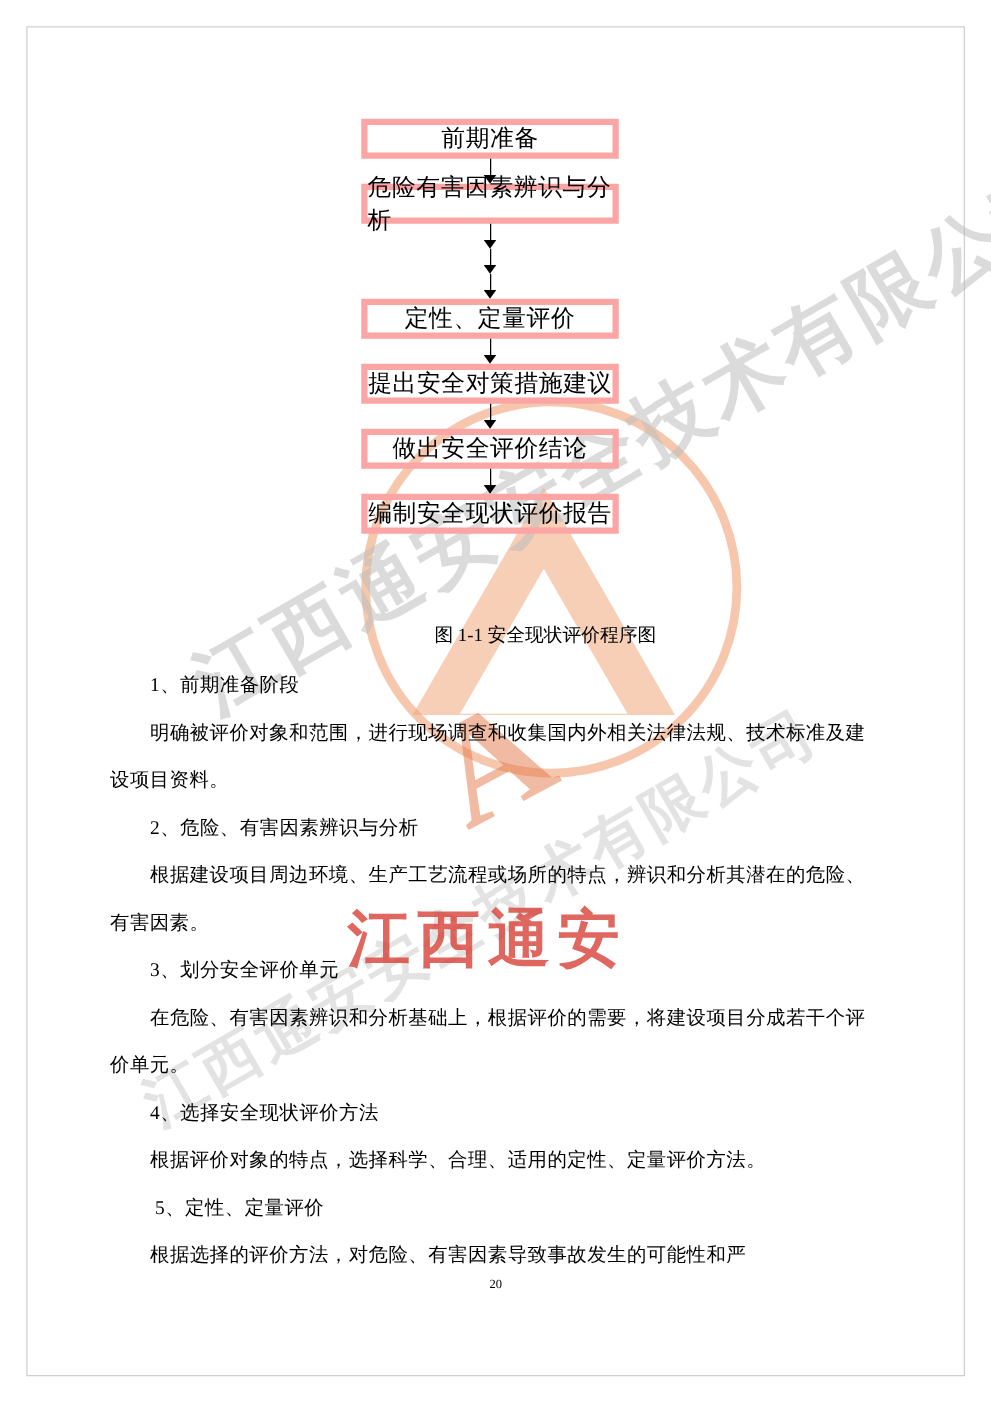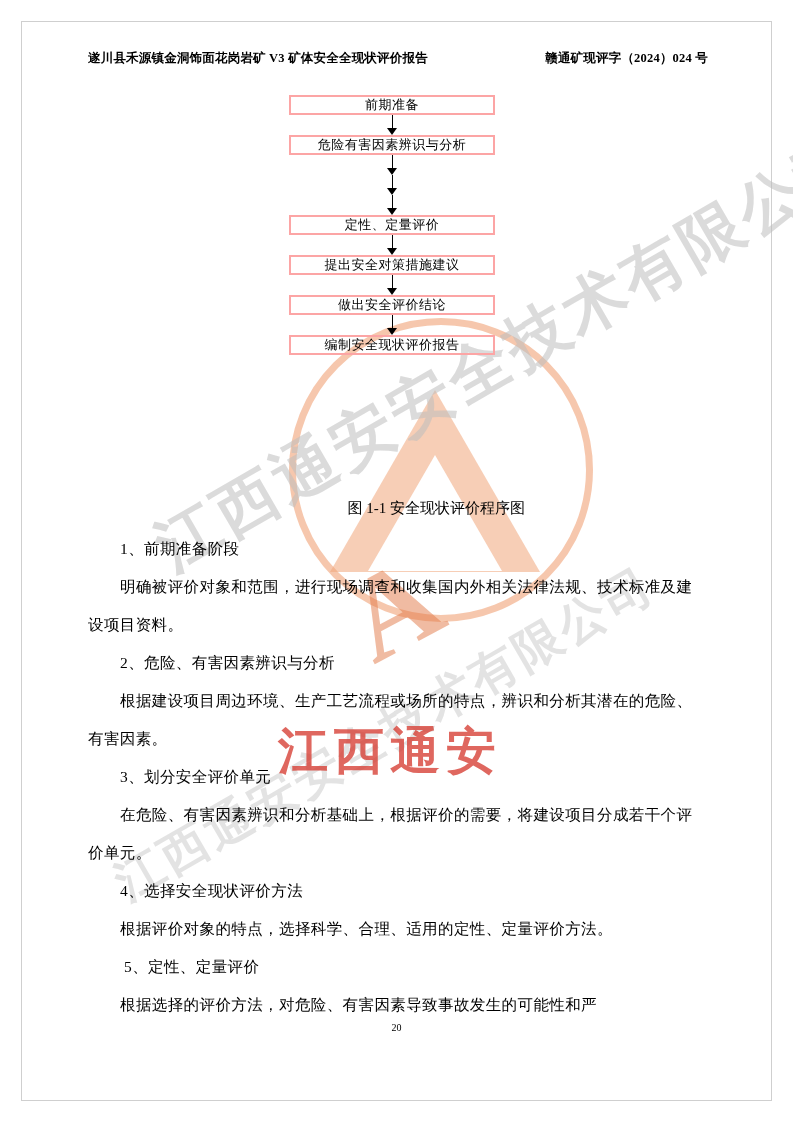--- a/index.html
+++ b/index.html
@@ -139,27 +139,27 @@
   .flow {
     position: absolute;
     left: 289px;
     top: 95px;
     width: 206px;
     z-index: 10;
   }
   .flow-box {
     position: relative;
     width: 206px;
-    height: 20px;
-    border: 2px solid #fca5a5;
+    height: 32px;
+    border: 5px solid #fca5a5;
     box-sizing: border-box;
     display: flex;
     align-items: center;
     justify-content: center;
-    font-size: 13px;
+    font-size: 19px;
     background: transparent;
     letter-spacing: 0.5px;
   }
   .flow-arrow {
     position: relative;
     height: 20px;
     width: 206px;
   }
   .flow-arrow .line {
     position: absolute;
@@ -217,24 +217,20 @@
     z-index: 10;
   }
 </style>
 </head>
 <body>
 
 <div class="page">
 
   <div class="page-border"></div>
 
-  <div class="header">
-    <span class="hdr-left">遂川县禾源镇金洞饰面花岗岩矿 V3 矿体安全全现状评价报告</span>
-    <span class="hdr-right">赣通矿现评字（2024）024 号</span>
-  </div>
 
   <div class="watermark">
     <div class="wm-ring"></div>
     <div class="wm-tri"></div>
     <div class="wm-tri-inner"></div>
     <div class="wm-diag">江西通安安全技术有限公司</div>
     <div class="wm-diag2">江西通安安全技术有限公司</div>
     <div class="wm-red">江西通安</div>
     <div class="wm-A">A</div>
   </div>

